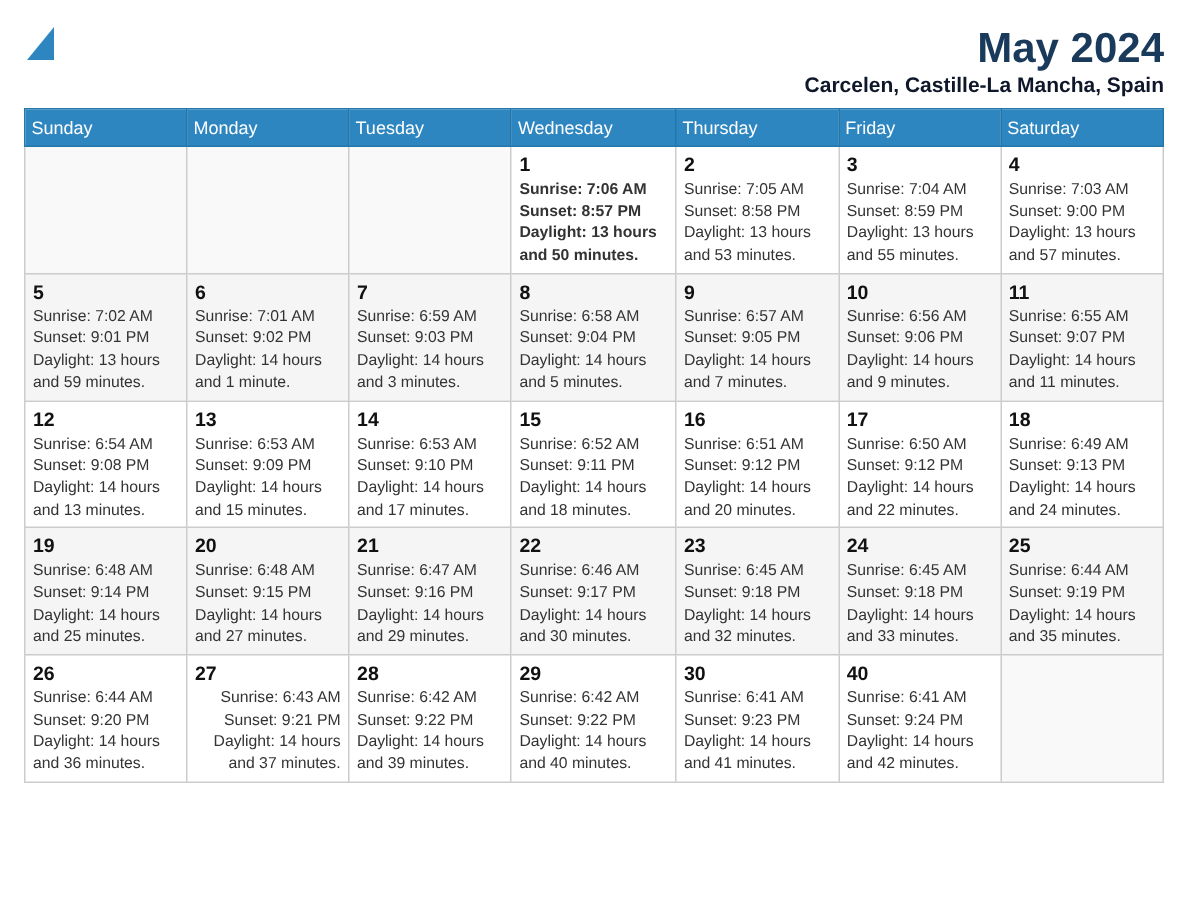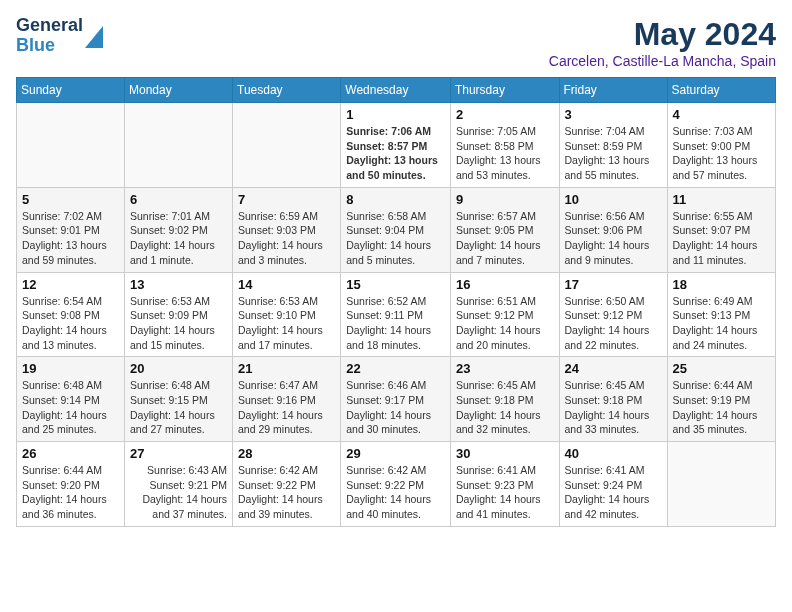--- a/index.html
+++ b/index.html
@@ -25,28 +25,28 @@
       flex-direction: column;
       font-size: 18px;
       font-weight: bold;
       color: #1a3a5c;
       line-height: 1.1;
     }
     .title-area {
       text-align: right;
     }
     .title-area h1 {
-      font-size: 32px;
+      font-size: 28px;
       color: #1a3a5c;
       font-weight: bold;
     }
     .title-area h2 {
       font-size: 14px;
-      color: #4c1d95;
-      font-weight: normal;
+      color: #0f172a;
+      font-weight: bold;
     }
     .calendar {
       width: 100%;
       border-collapse: collapse;
       font-size: 11px;
     }
     .calendar thead tr th {
       background-color: #2e86c1;
       color: #fff;
       padding: 5px 4px;
@@ -82,24 +82,20 @@
       background: #f9f9f9 !important;
     }
   </style>
 </head>
 <body>
 
 <div class="header">
   <div class="logo">
     <div style="display:flex;flex-direction:column;align-items:flex-start;">
       <div style="display:flex;align-items:center;">
-        <span class="logo-text">
-          <span style="color:#1a3a5c;">General</span>
-          <span style="color:#2e86c1;">Blue</span>
-        </span>
         <svg width="18" height="22" viewBox="0 0 18 22" style="margin-left:2px;margin-top:2px;">
           <polygon points="0,22 18,22 18,0" fill="#2e86c1"></polygon>
         </svg>
       </div>
     </div>
   </div>
   <div class="title-area">
     <h1>May 2024</h1>
     <h2>Carcelen, Castille-La Mancha, Spain</h2>
   </div>

